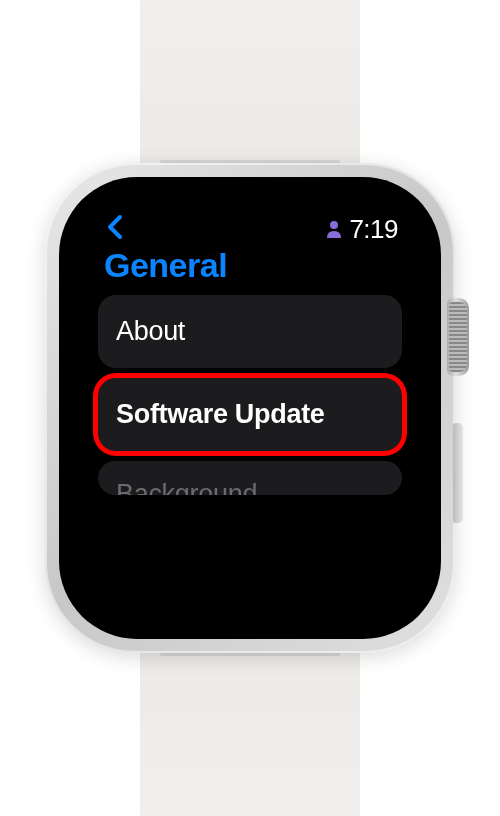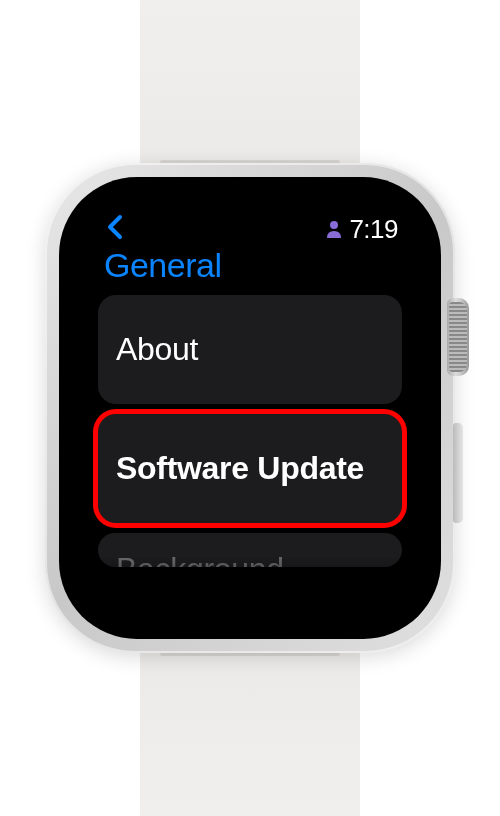--- a/index.html
+++ b/index.html
@@ -162,37 +162,37 @@
       color: #fff;
       font-size: 26px;
       font-weight: 500;
       letter-spacing: -0.5px;
     }
 
     
     .title {
       color: #0a84ff;
       font-size: 34px;
-      font-weight: 400;
+      font-weight: 700;
       letter-spacing: -0.5px;
       padding: 2px 6px 10px 6px;
     }
 
     
     .menu {
       display: flex;
       flex-direction: column;
       gap: 10px;
     }
     .menu-item {
       background: #1c1c1e;
       border-radius: 18px;
-      padding: 36px 18px;
+      padding: 21px 18px;
       color: #fff;
-      font-size: 32px;
+      font-size: 27px;
       font-weight: 400;
       letter-spacing: -0.3px;
       position: relative;
     }
     .menu-item.highlighted {
       box-shadow: 0 0 0 5px #ff0000;
       border-radius: 18px;
       font-weight: bold;
     }
     .menu-item.cut {

